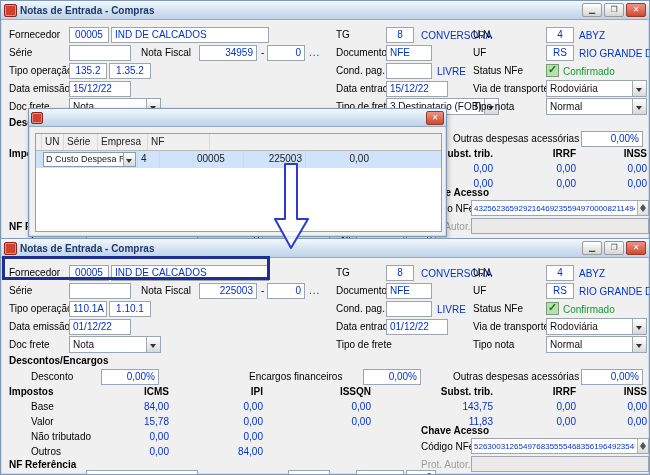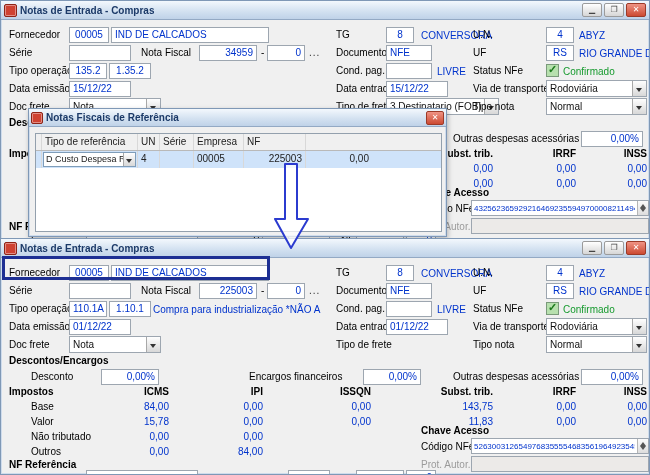--- a/index.html
+++ b/index.html
@@ -194,29 +194,27 @@
         <i class="dn"></i>
       </span>
   </div>
   <div class="lbl gray" style="left:420px;top:220px">Prot. Autor.</div>
   <div class="inp dis" style="left:470px;top:217px;width:178px"></div>
 </div>
 
 <div class="dlg">
   <div class="dtitle">
     <span class="ticon" style="width:12px;height:12px"></span>
-    <span class="title">Notas Fiscais de Referência</span>
     <span class="tbtns">
         <span class="tbtn close" style="width:18px">✕</span>
       </span>
   </div>
   <div class="grid">
     <div class="grow h">
       <div class="gc" style="width:6px;padding:0"></div>
-      <div class="gc" style="width:96px">Tipo de referência</div>
       <div class="gc" style="width:22px">UN</div>
       <div class="gc" style="width:34px">Série</div>
       <div class="gc" style="width:50px">Empresa</div>
       <div class="gc" style="width:62px">NF</div>
     </div>
     <div class="grow sel">
       <div class="gc" style="width:6px;padding:0"></div>
       <div class="gc" style="width:96px;padding:0 1px">
         <div class="combo">
           <span>D Custo Despesa Ref</span>
@@ -263,21 +261,20 @@
   <div class="browse" style="left:308px;top:46px">...</div>
   <div class="lbl" style="left:335px;top:46px">Documento</div>
   <div class="inp" style="left:385px;top:44px;width:46px">NFE</div>
   <div class="lbl" style="left:472px;top:46px">UF</div>
   <div class="inp c" style="left:545px;top:44px;width:28px">RS</div>
   <div class="desc" style="left:578px;top:45px">RIO GRANDE DO SUL</div>
 
   <div class="lbl" style="left:8px;top:64px">Tipo operação</div>
   <div class="inp c" style="left:68px;top:62px;width:38px">110.1A</div>
   <div class="inp c" style="left:108px;top:62px;width:42px">1.10.1</div>
-  <div class="desc" style="left:152px;top:63px;width:181px">Compra para industrialização *NÃO A</div>
   <div class="lbl" style="left:335px;top:64px">Cond. pag.</div>
   <div class="inp" style="left:385px;top:62px;width:46px"></div>
   <div class="desc" style="left:436px;top:63px">LIVRE</div>
   <div class="lbl" style="left:472px;top:64px">Status NFe</div>
   <div class="chk" style="left:545px;top:63px"></div>
   <div class="desc green" style="left:562px;top:63px">Confirmado</div>
 
   <div class="lbl" style="left:8px;top:82px">Data emissão</div>
   <div class="inp" style="left:68px;top:80px;width:62px">01/12/22</div>
   <div class="lbl" style="left:335px;top:82px">Data entrada</div>

